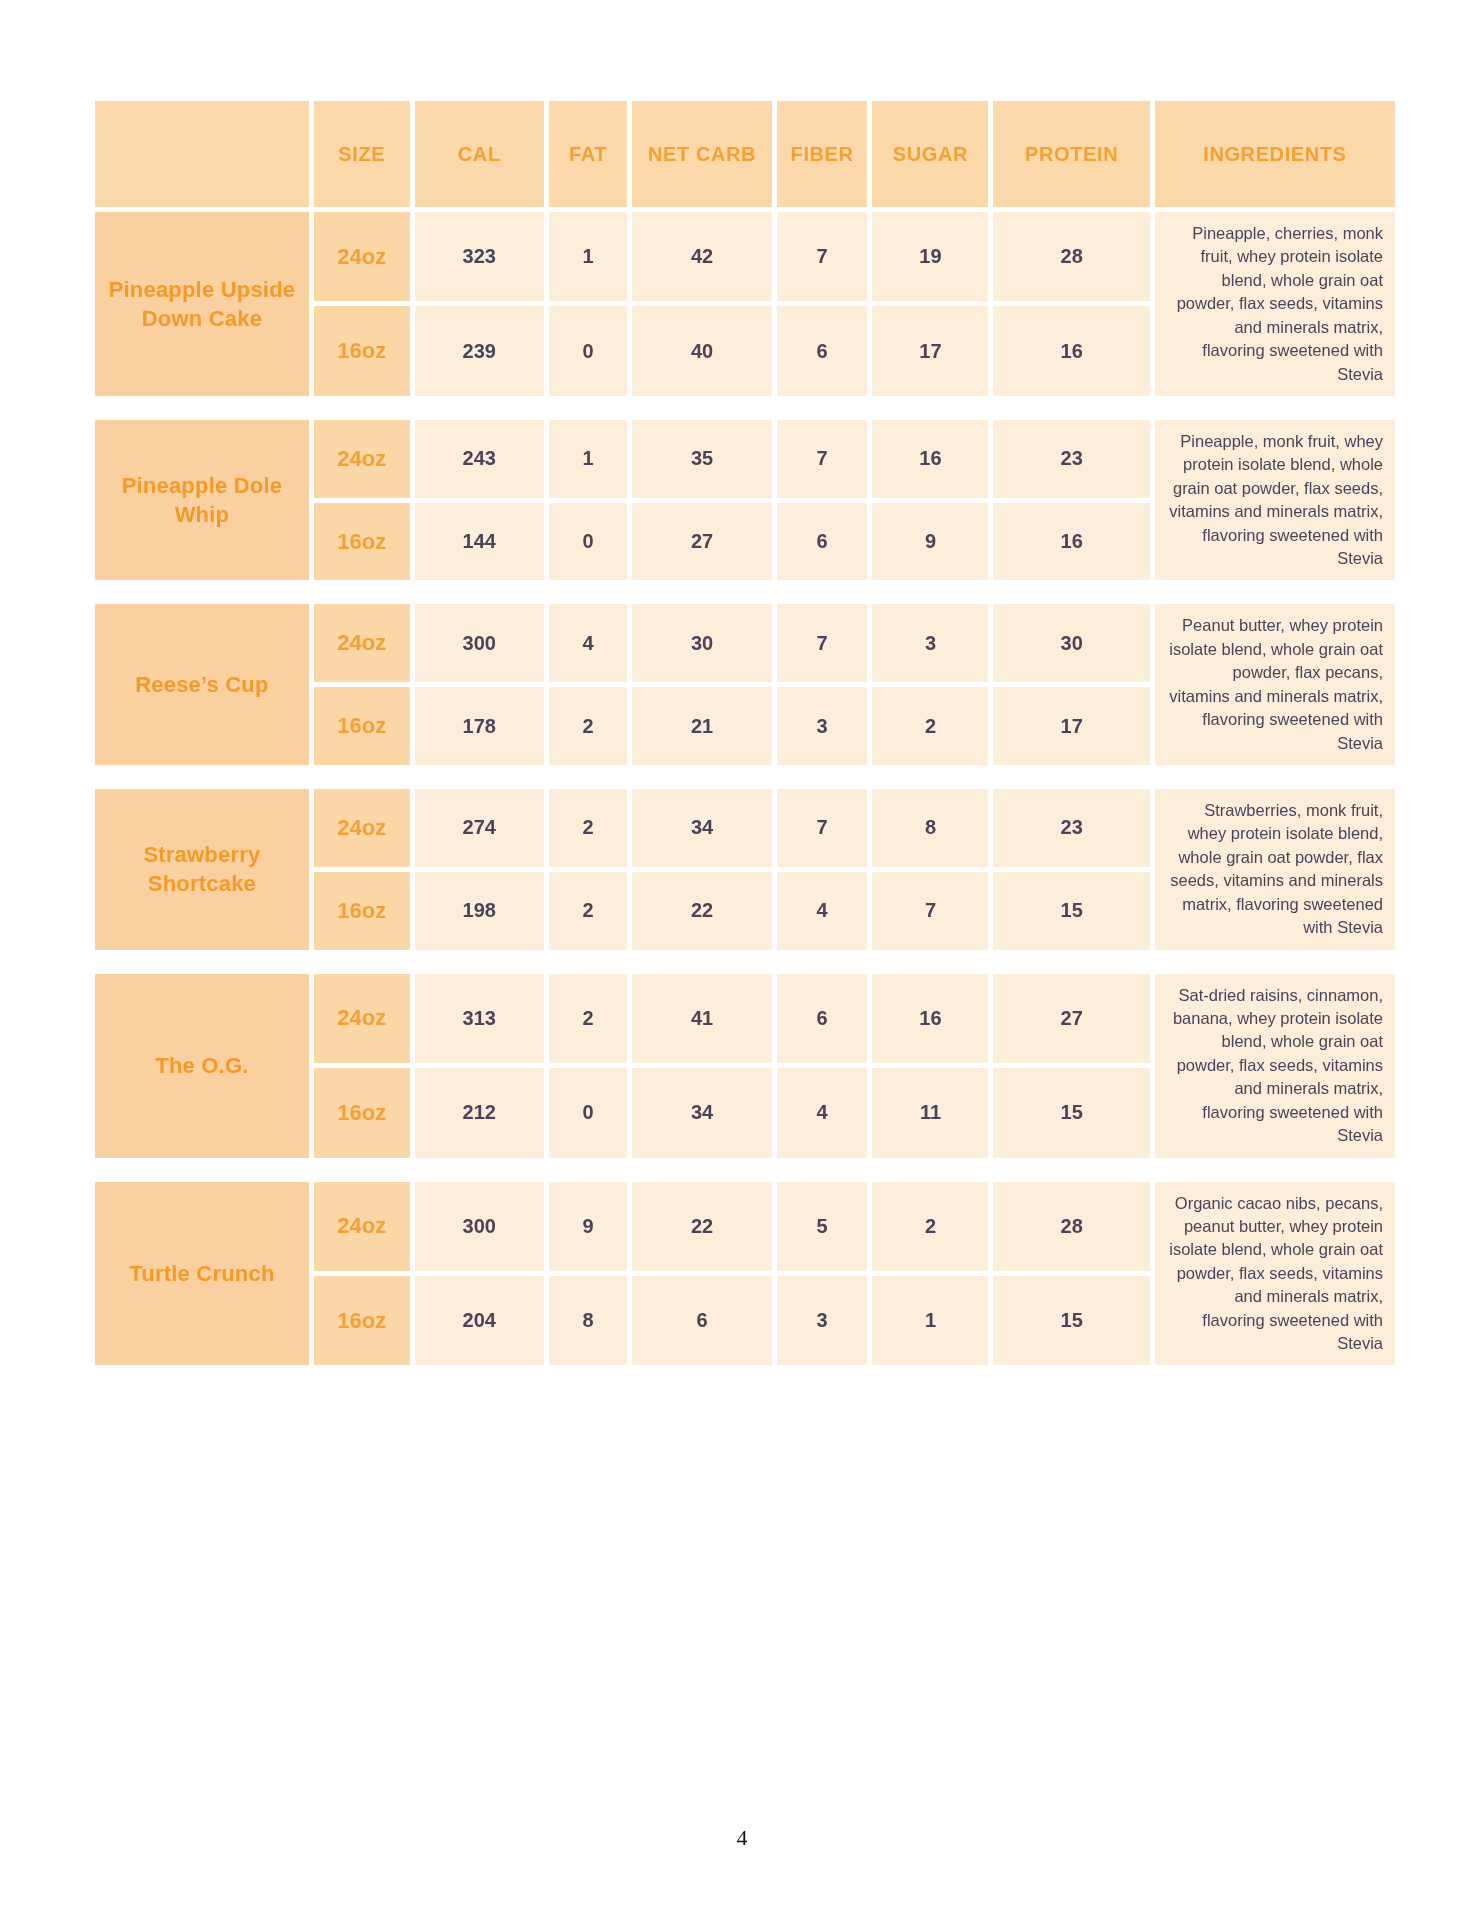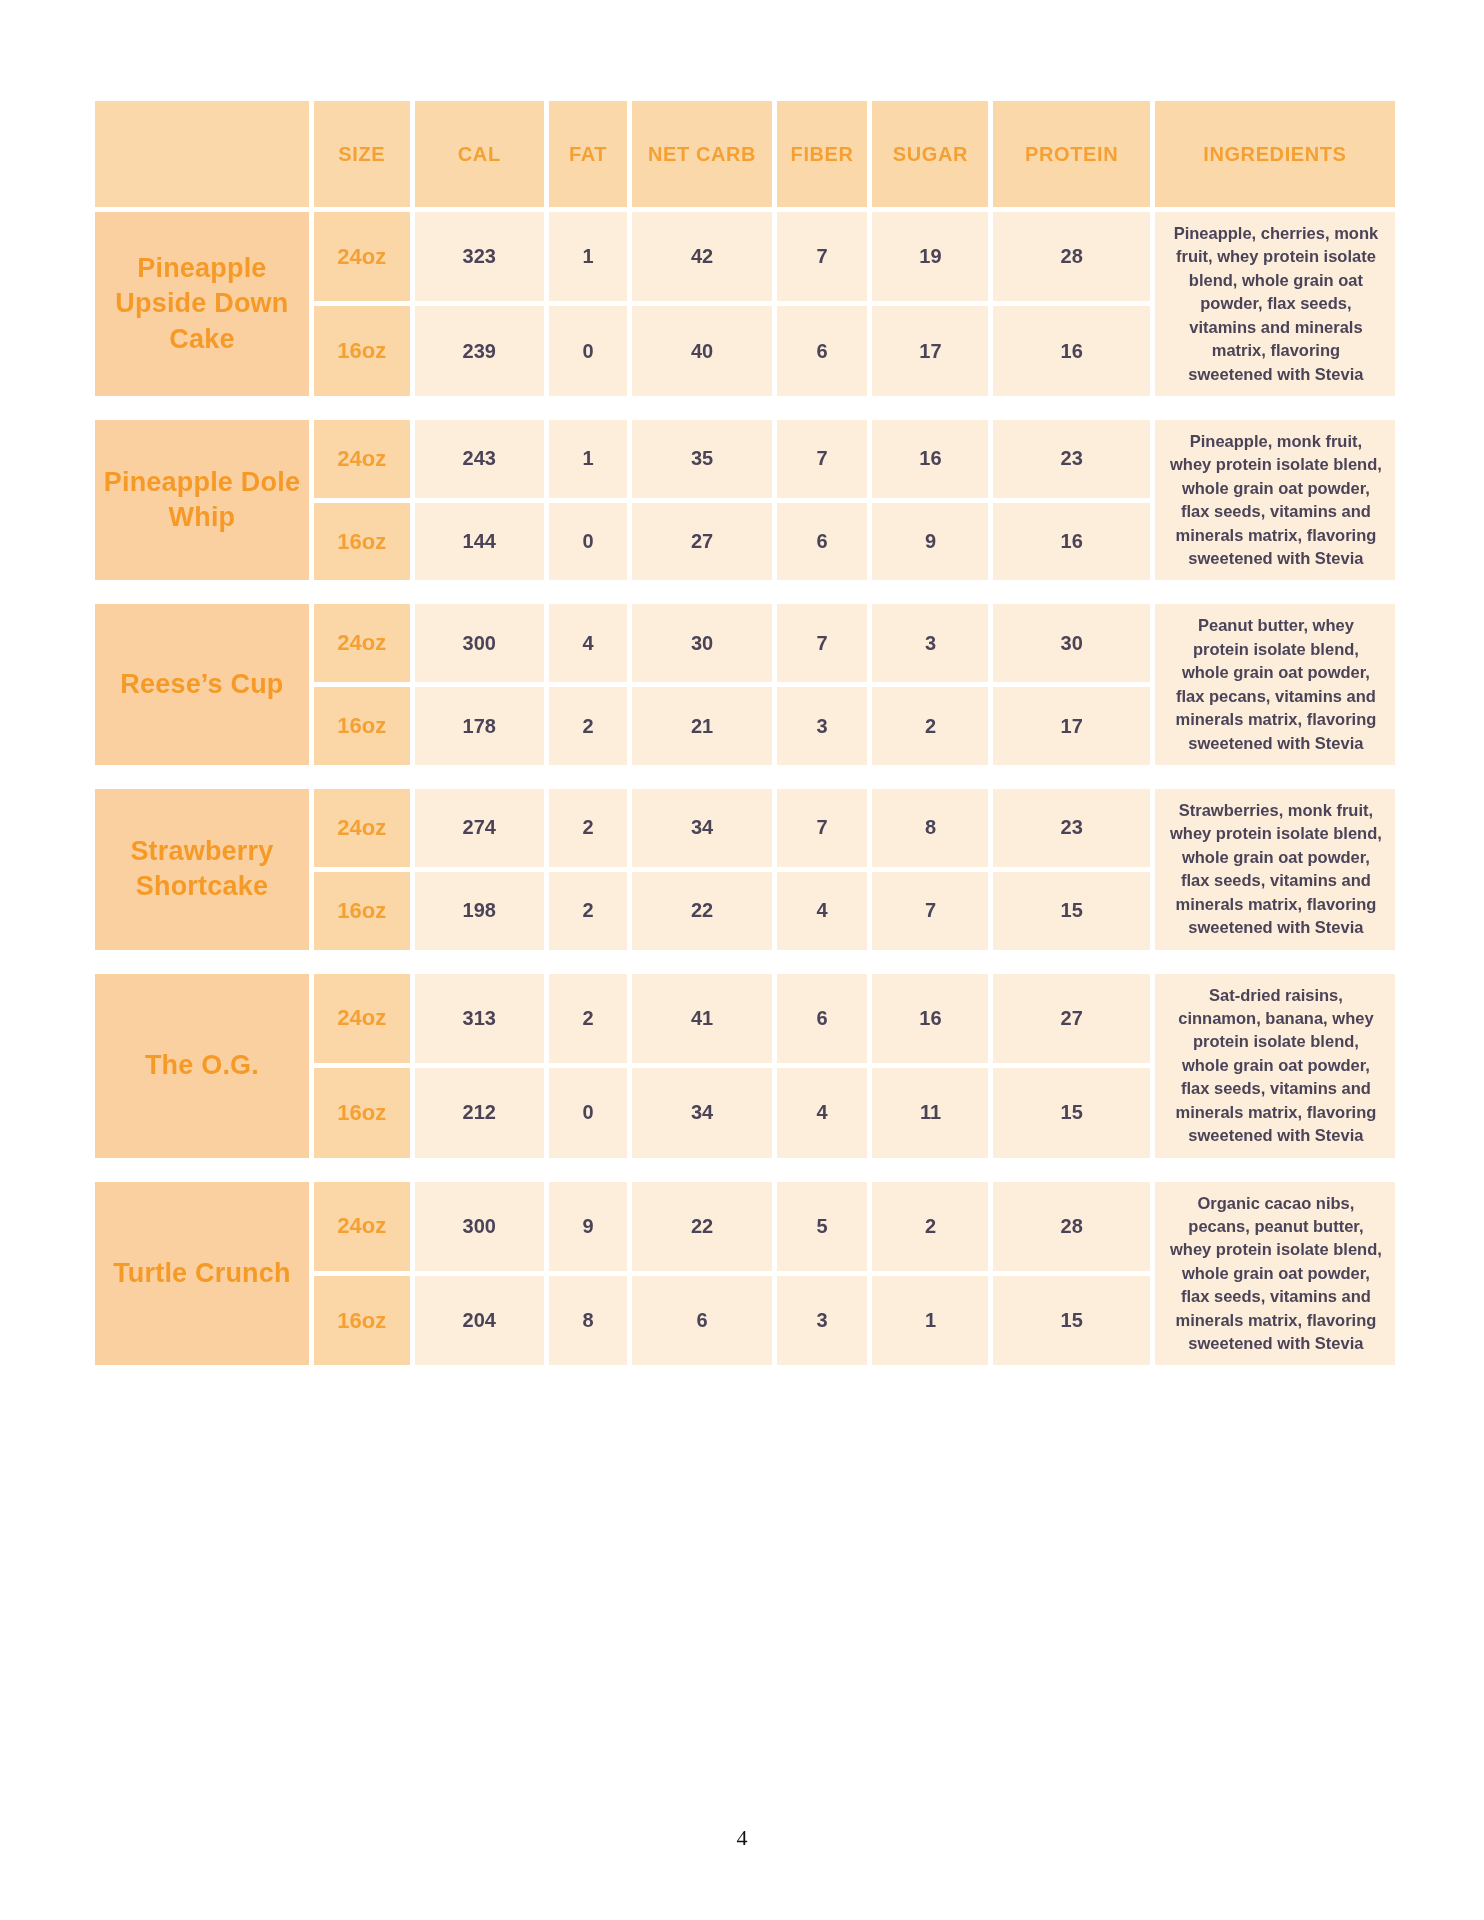--- a/index.html
+++ b/index.html
@@ -64,21 +64,21 @@
   
   .nutrition-table td {
     vertical-align: middle;
     text-align: center;
     padding: 6px 4px;
   }
 
   td.product-name {
     background: #fbd0a0;
     color: #f59a27;
-    font-size: 27px;
+    font-size: 22px;
     font-weight: bold;
     line-height: 1.32;
     letter-spacing: 0.2px;
   }
 
   td.size-cell {
     background: #fbd6a6;
     color: #f5a033;
     font-size: 22px;
     font-weight: bold;
@@ -88,23 +88,23 @@
     background: #fdeedb;
     color: #4b4458;
     font-size: 20px;
     font-weight: bold;
   }
 
   td.ingredients-cell {
     background: #fdeedb;
     color: #4b4458;
     font-size: 16.5px;
-    font-weight: bold;
+    font-weight: normal;
     line-height: 1.42;
-    text-align: center;
+    text-align: right;
     vertical-align: middle;
     padding: 10px 12px 10px 14px;
   }
 
   tr.spacer-row td {
     padding: 0;
     height: 14px;
     background: transparent;
   }
 

